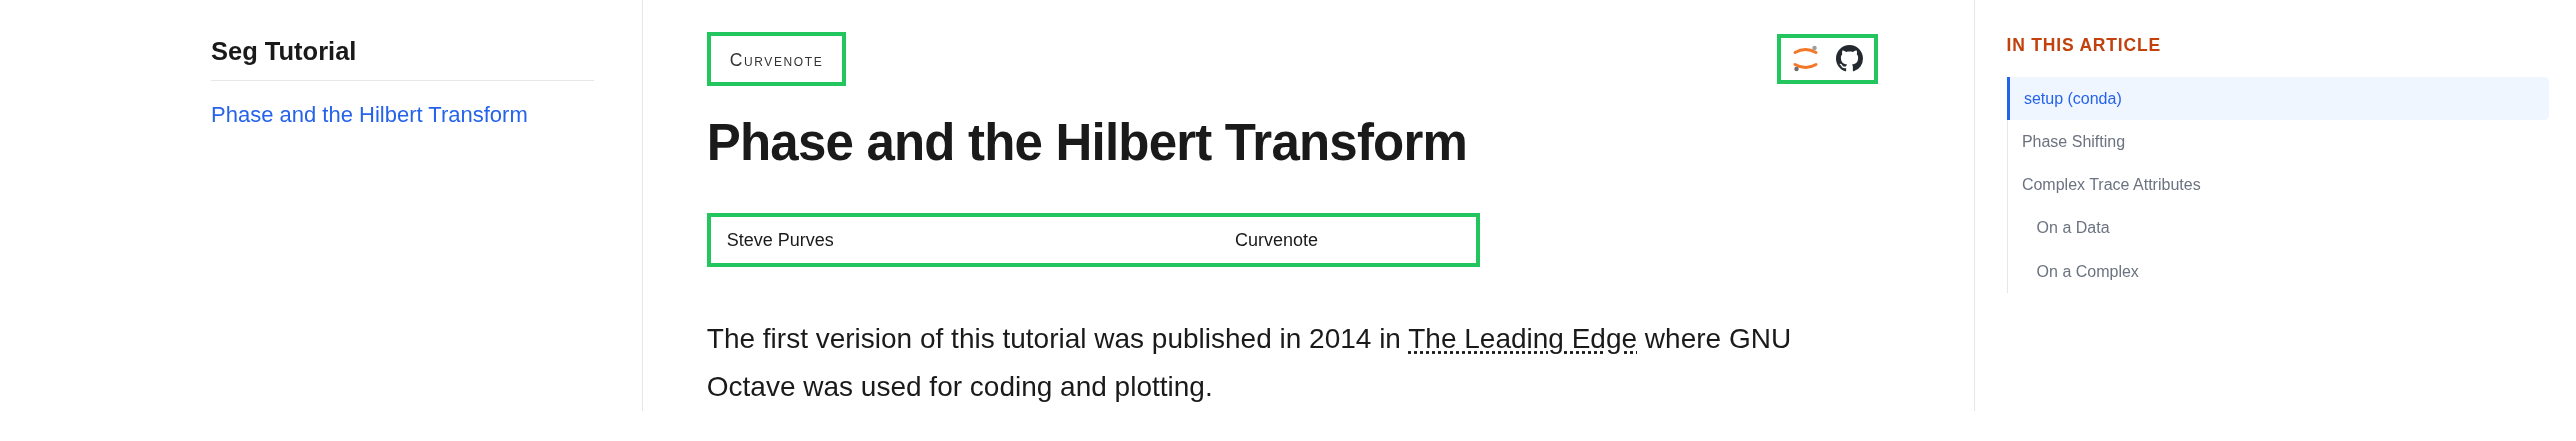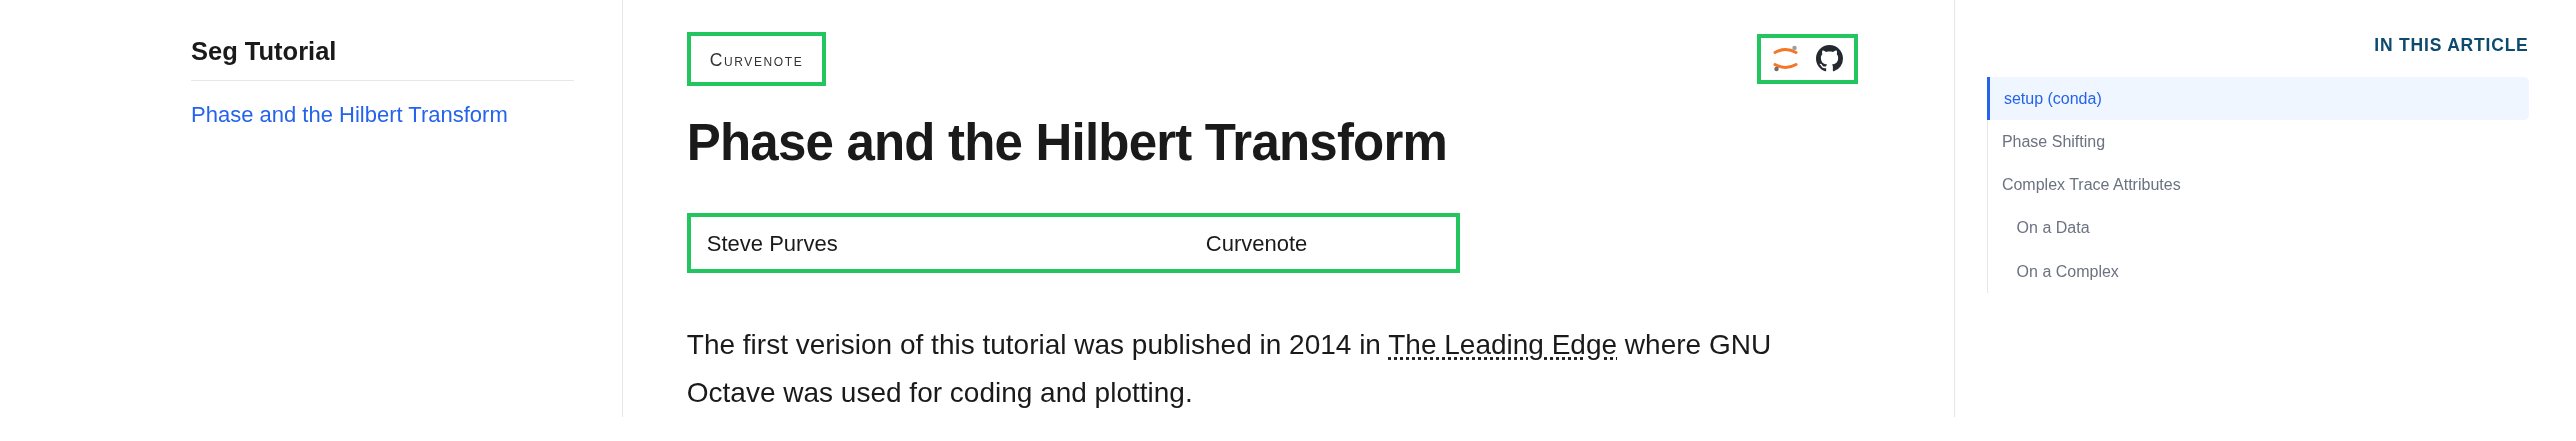--- a/index.html
+++ b/index.html
@@ -6,20 +6,21 @@
 body {
   font-family: -apple-system, BlinkMacSystemFont, "Segoe UI", Helvetica, Arial, sans-serif;
   color: #1a1a1a;
   font-size: 22px;
   line-height: 1.5;
 }
 .layout {
   display: grid;
   grid-template-columns: 622px 0.8px 1331px 0.8px 622px;
   width: 2184px;
+  padding-left: 20px;
 }
 .vline {
   background: #e5e7eb;
   width: 0.8px;
 }
 .left-col { padding: 32px 48px 0 191px; }
 .right-col { padding: 32px 48px 0 32px; }
 .main-col { padding: 32px 96px 0 64px; position: relative; }
 
 .site-title {
@@ -71,21 +72,21 @@
 .page-title {
   font-size: 51px;
   font-weight: 800;
   letter-spacing: -0.8px;
   margin-bottom: 32px;
 }
 
 .author-box {
   border: 4px solid #22c55e;
   display: flex;
-  font-size: 22px;
+  font-size: 18px;
   padding: 9.6px 16px;
   margin-bottom: 48px;
   max-width: 773px;
 }
 .author-name { flex: 0 0 50%; }
 .author-affil { flex: 0 0 50%; text-align: center; }
 
 .body-text {
   font-size: 28px;
   line-height: 1.7;
@@ -96,23 +97,22 @@
   color: #1a1a1a;
   text-decoration: underline dotted;
   text-underline-offset: 3.2px;
   cursor: pointer;
 }
 
 .toc-heading {
   font-size: 17.5px;
   font-weight: 700;
   letter-spacing: 0.8px;
-  color: #0c4a6e;
+  color: #c2410c;
   margin-bottom: 19px;
-  text-align: right;
 }
 .toc-item, .toc-subitem {
   padding: 9.6px 14.3px;
   font-size: 16px;
   color: #6b7280;
   border-left: 1.6px solid #e5e7eb;
   cursor: pointer;
 }
 .toc-subitem { padding-left: 29px; }
 .toc-item.active {

